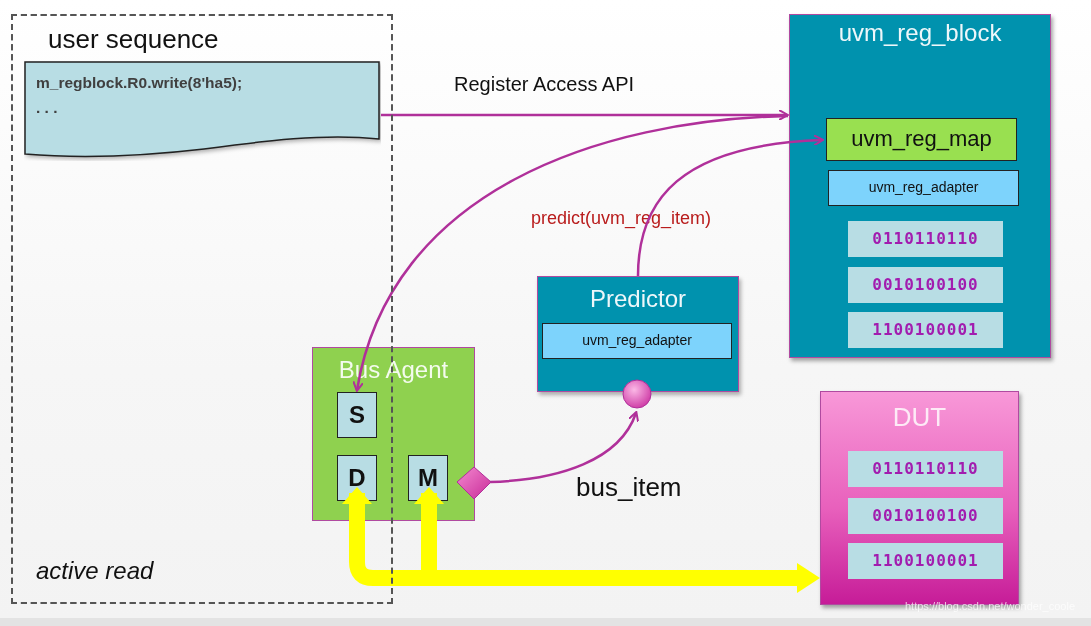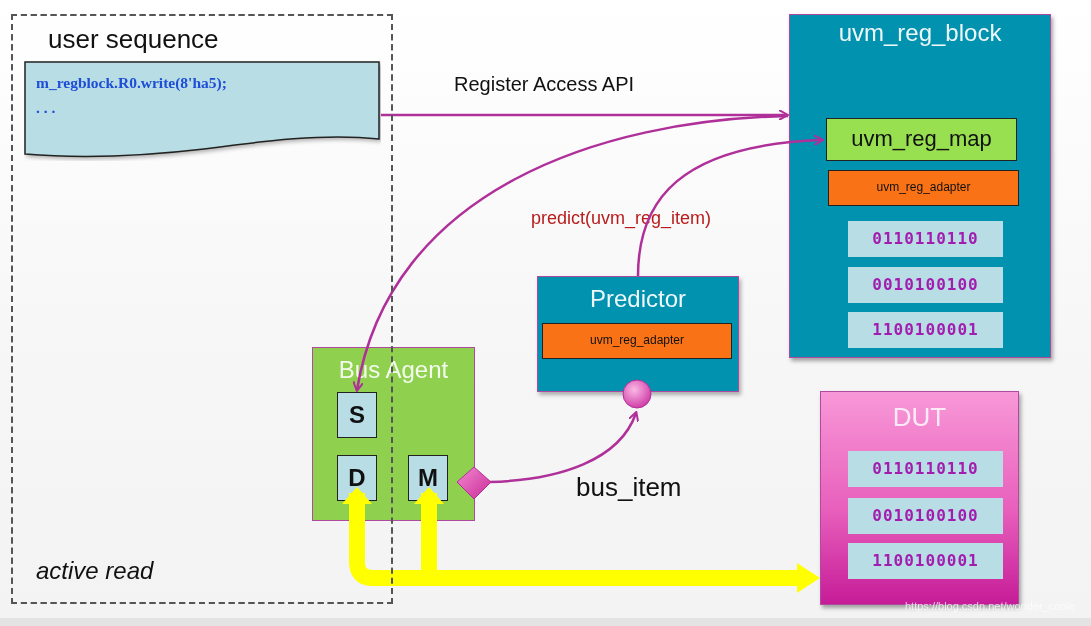--- a/index.html
+++ b/index.html
@@ -6,33 +6,33 @@
   body { width:1091px; height:626px; position:relative; overflow:hidden;
          background:#f7f7f7; font-family:"Liberation Sans", sans-serif; }
   .canvas { position:absolute; left:0; top:0; width:1091px; height:618px;
             background:linear-gradient(180deg,#ffffff 0%,#f6f6f6 60%,#f3f3f3 100%); }
   .bottom-bar { position:absolute; left:0; top:618px; width:1091px; height:8px; background:#e3e3e3; }
   .active-region { position:absolute; left:11px; top:14px; width:382px; height:590px;
                    border:2px dashed #555; box-sizing:border-box; }
   .seq-title { position:absolute; left:48px; top:24px; font-size:26px; color:#111; }
   .active-label { position:absolute; left:36px; top:557px; font-size:24px; font-style:italic; color:#111; }
   .note { position:absolute; left:24px; top:61px; width:357px; height:100px; }
-  .note-text { position:absolute; left:36px; top:70px; font-family:Liberation Serif, serif;
-               font-weight:bold; font-size:15.5px; line-height:25px; color:#1d4ed8; white-space:pre; }
+  .note-text { position:absolute; left:36px; top:70px; font-family:Liberation Sans, sans-serif;
+               font-weight:bold; font-size:15.5px; line-height:25px; color:#404040; white-space:pre; }
   .api-label { position:absolute; left:454px; top:73px; font-size:20px; color:#111; }
   .predict-label { position:absolute; left:531px; top:208px; font-size:18px; color:#b91c1c; }
   .busitem-label { position:absolute; left:576px; top:472px; font-size:26px; color:#111; }
 
   .regblock { position:absolute; left:789px; top:14px; width:262px; height:344px; background:#0092ae;
               border:1px solid #b04aa0; box-shadow:2px 3px 4px rgba(0,0,0,.35); box-sizing:border-box; }
   .regblock-title { position:absolute; left:0; width:100%; top:66px; text-align:center; color:#eef7fa; font-size:24px; }
   .regmap { position:absolute; left:826px; top:118px; width:191px; height:43px; background:#99e050;
             border:1.5px solid #222; box-sizing:border-box; text-align:center; line-height:40px; font-size:22px; color:#111; }
-  .adapter { position:absolute; background:#f97316; border:1.5px solid #222; box-sizing:border-box;
-             text-align:center; font-size:12px; color:#111; }
+  .adapter { position:absolute; background:#7dd3fc; border:1.5px solid #222; box-sizing:border-box;
+             text-align:center; font-size:14px; color:#111; }
   .reg { position:absolute; width:155px; height:36px; background:#b8dde4; text-align:center; line-height:36px;
          font-family:"DejaVu Sans Mono", monospace; font-weight:bold; font-size:16px; color:#a21caf; letter-spacing:1px; }
 
   .predictor { position:absolute; left:537px; top:276px; width:202px; height:116px; background:#0092ae;
                border:1px solid #b04aa0; box-sizing:border-box; box-shadow:2px 3px 4px rgba(0,0,0,.3); }
   .predictor-title { position:absolute; left:0; width:100%; top:8px; text-align:center; color:#eef7fa; font-size:24px; }
 
   .busagent { position:absolute; left:312px; top:347px; width:163px; height:174px; background:#8fd14f;
               border:1px solid #b04aa0; box-sizing:border-box; }
   .busagent-title { position:absolute; left:0; width:100%; top:8px; text-align:center; color:#f4fbee; font-size:24px; }

